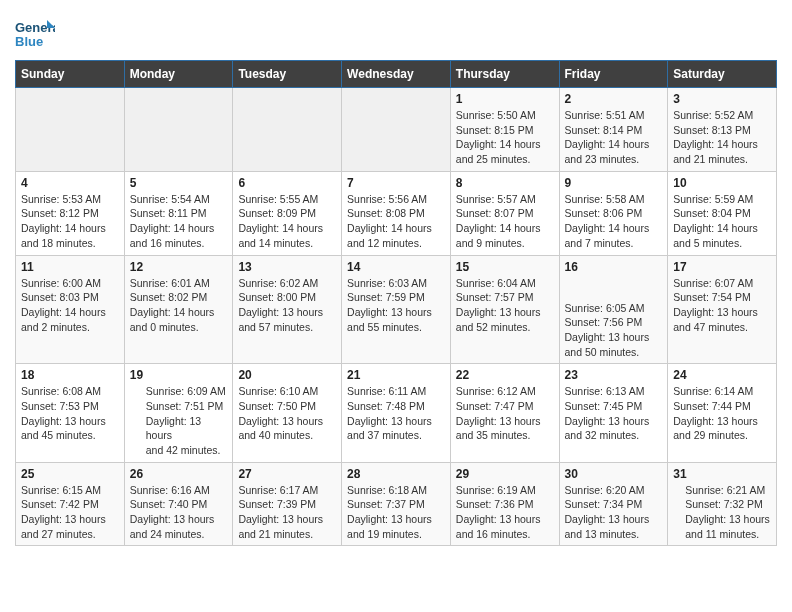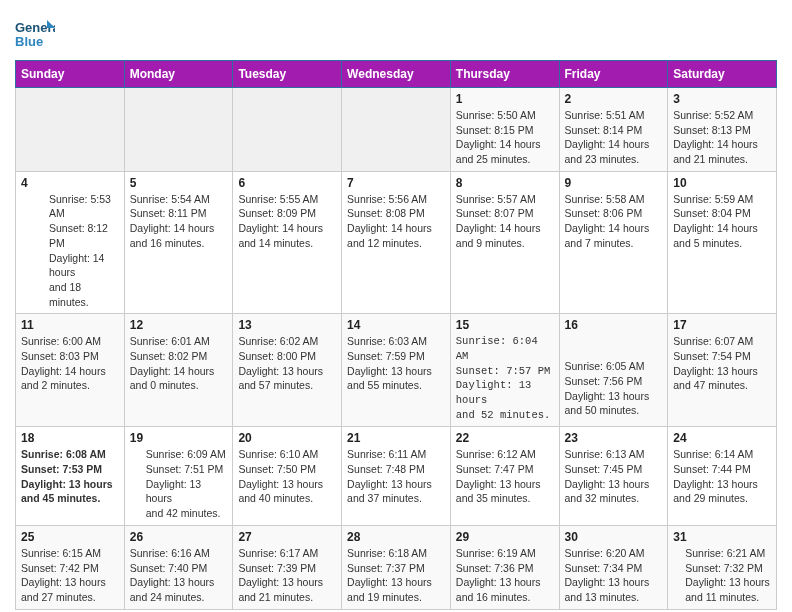--- a/index.html
+++ b/index.html
@@ -41,21 +41,21 @@
       font-size: 16px;
       font-weight: normal;
       color: #333;
     }
     .calendar {
       width: 100%;
       border-collapse: collapse;
       font-size: 11px;
     }
     .calendar thead tr th {
-      background-color: #a21caf;
+      background-color: #404040;
       color: #fff;
       text-align: left;
       padding: 6px 5px;
       font-size: 12px;
       border: 1px solid #2e6da4;
     }
     .calendar tbody tr td {
       border: 1px solid #ccc;
       vertical-align: top;
       padding: 4px 5px;
@@ -135,21 +135,21 @@
           <span class="day-num">3</span>
           <div class="day-info" style="white-space: pre-line;">Sunrise: 5:52 AM
 Sunset: 8:13 PM
 Daylight: 14 hours
 and 21 minutes.</div>
         </td>
       </tr>
       <tr>
         <td>
           <span class="day-num">4</span>
-          <div class="day-info" style="white-space: pre-line; margin-left: 28px;">Sunrise: 5:53 AM
+          <div class="day-info" style="white-space: pre-line;">Sunrise: 5:53 AM
 Sunset: 8:12 PM
 Daylight: 14 hours
 and 18 minutes.</div>
         </td>
         <td>
           <span class="day-num">5</span>
           <div class="day-info" style="white-space: pre-line;">Sunrise: 5:54 AM
 Sunset: 8:11 PM
 Daylight: 14 hours
 and 16 minutes.</div>
@@ -214,21 +214,21 @@
         </td>
         <td>
           <span class="day-num">14</span>
           <div class="day-info" style="white-space: pre-line;">Sunrise: 6:03 AM
 Sunset: 7:59 PM
 Daylight: 13 hours
 and 55 minutes.</div>
         </td>
         <td>
           <span class="day-num">15</span>
-          <div class="day-info" style="white-space: pre-line; font-family: Liberation Mono, monospace;">Sunrise: 6:04 AM
+          <div class="day-info" style="white-space: pre-line;">Sunrise: 6:04 AM
 Sunset: 7:57 PM
 Daylight: 13 hours
 and 52 minutes.</div>
         </td>
         <td>
           <span class="day-num">16</span>
           <div class="day-info" style="white-space: pre-line; margin-top: 27px;">Sunrise: 6:05 AM
 Sunset: 7:56 PM
 Daylight: 13 hours
 and 50 minutes.</div>
@@ -237,21 +237,21 @@
           <span class="day-num">17</span>
           <div class="day-info" style="white-space: pre-line;">Sunrise: 6:07 AM
 Sunset: 7:54 PM
 Daylight: 13 hours
 and 47 minutes.</div>
         </td>
       </tr>
       <tr>
         <td>
           <span class="day-num">18</span>
-          <div class="day-info" style="white-space: pre-line; font-weight: bold;">Sunrise: 6:08 AM
+          <div class="day-info" style="white-space: pre-line;">Sunrise: 6:08 AM
 Sunset: 7:53 PM
 Daylight: 13 hours
 and 45 minutes.</div>
         </td>
         <td>
           <span class="day-num">19</span>
           <div class="day-info" style="white-space: pre-line; margin-left: 16px;">Sunrise: 6:09 AM
 Sunset: 7:51 PM
 Daylight: 13 hours
 and 42 minutes.</div>

